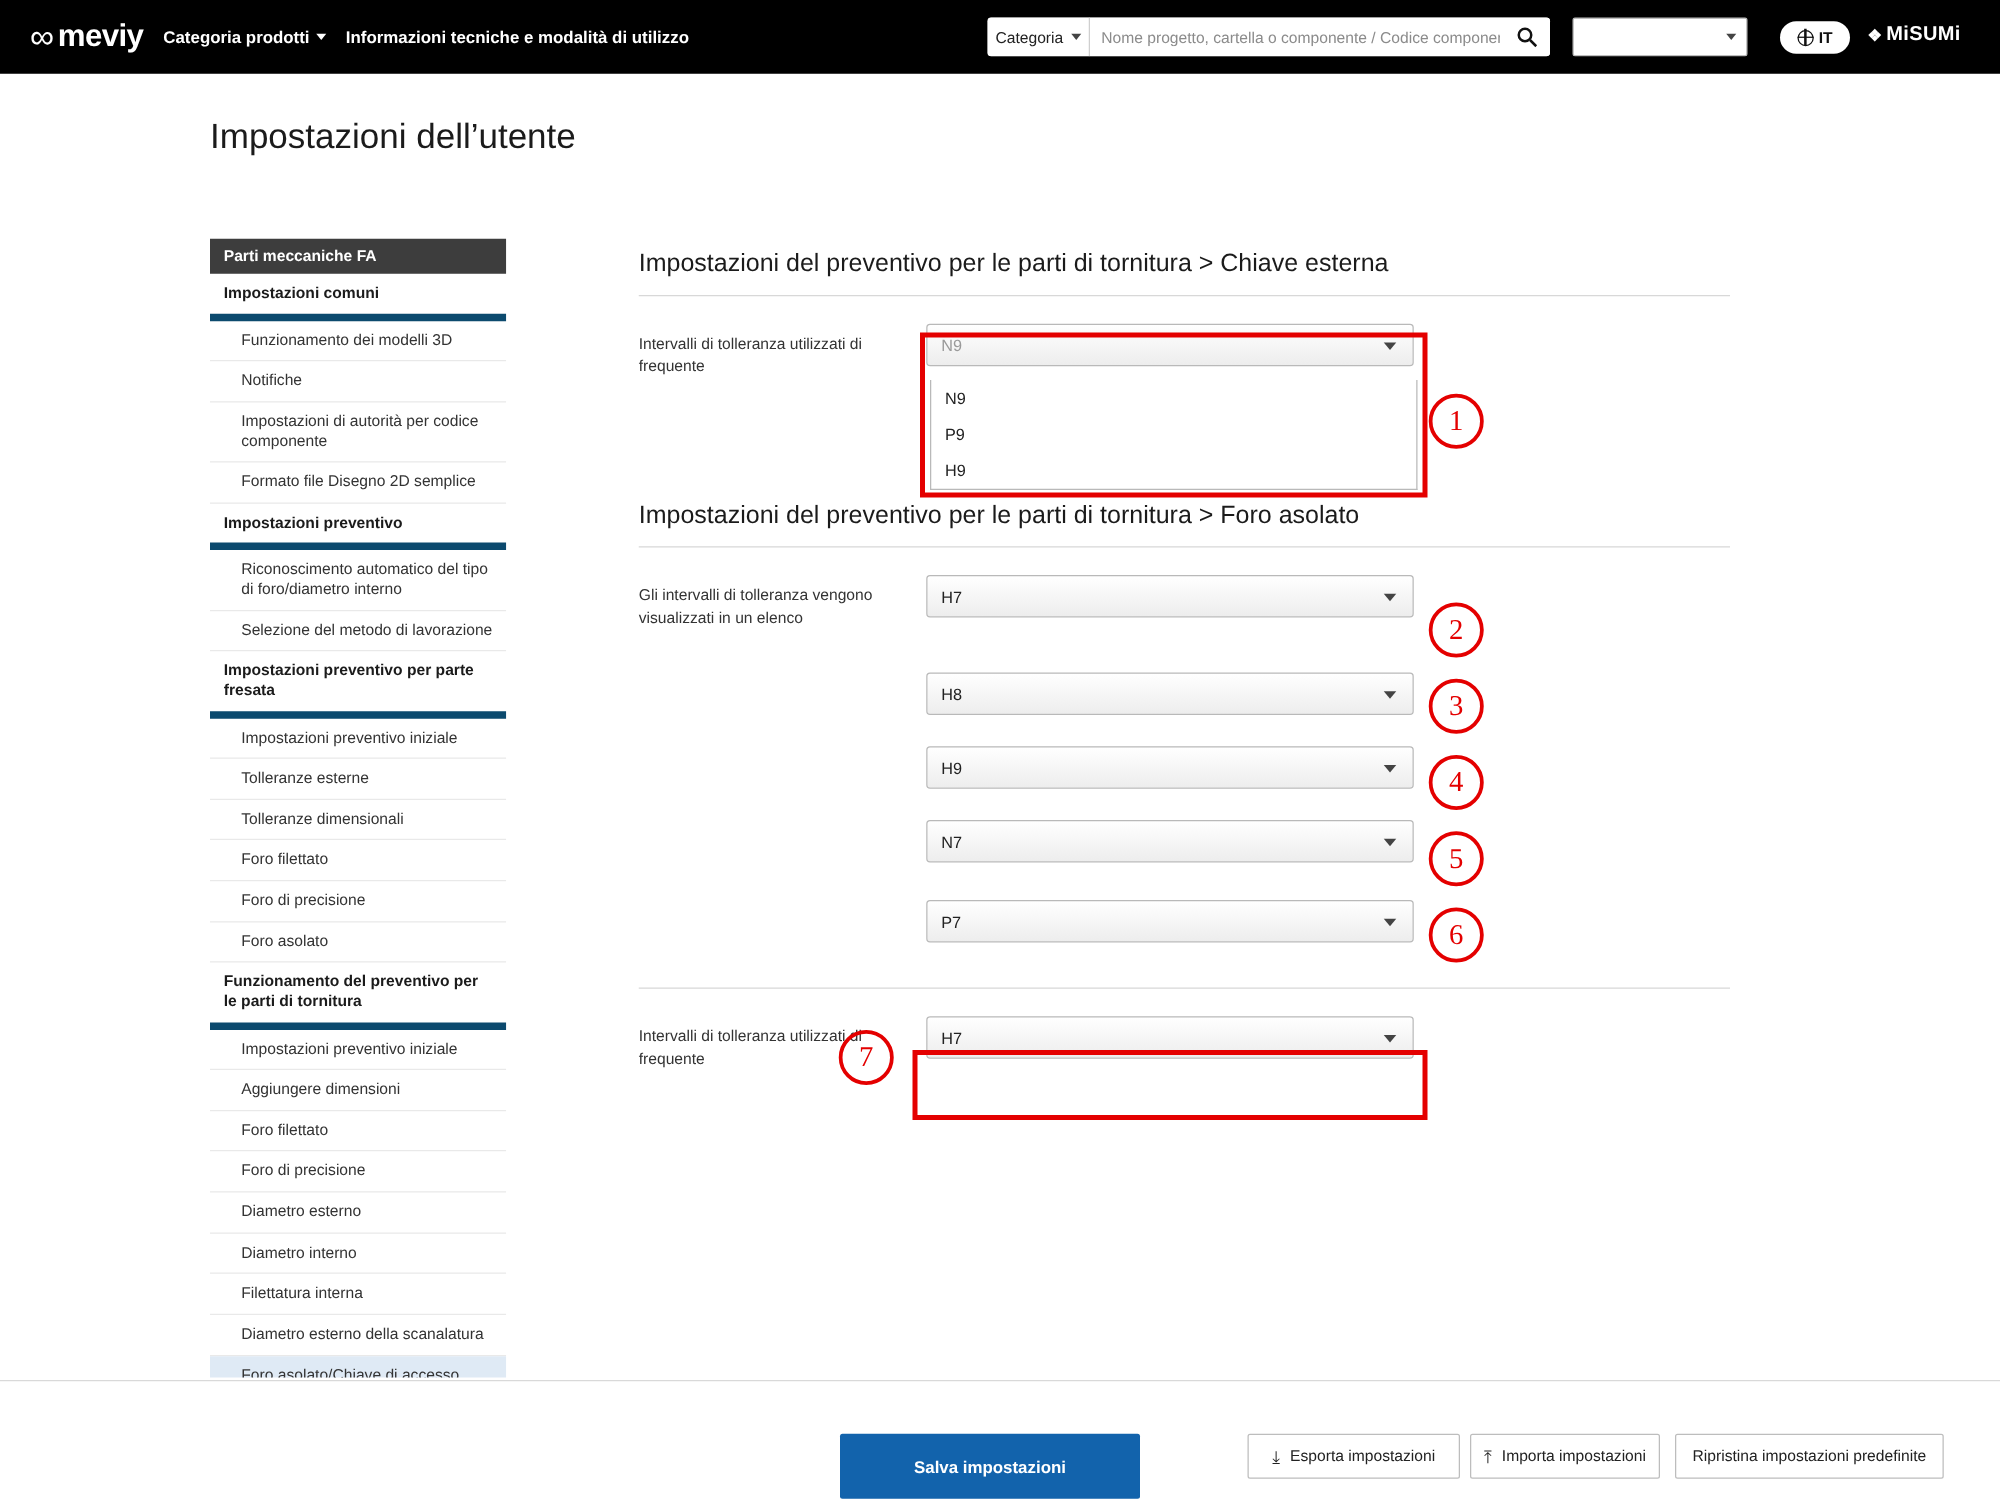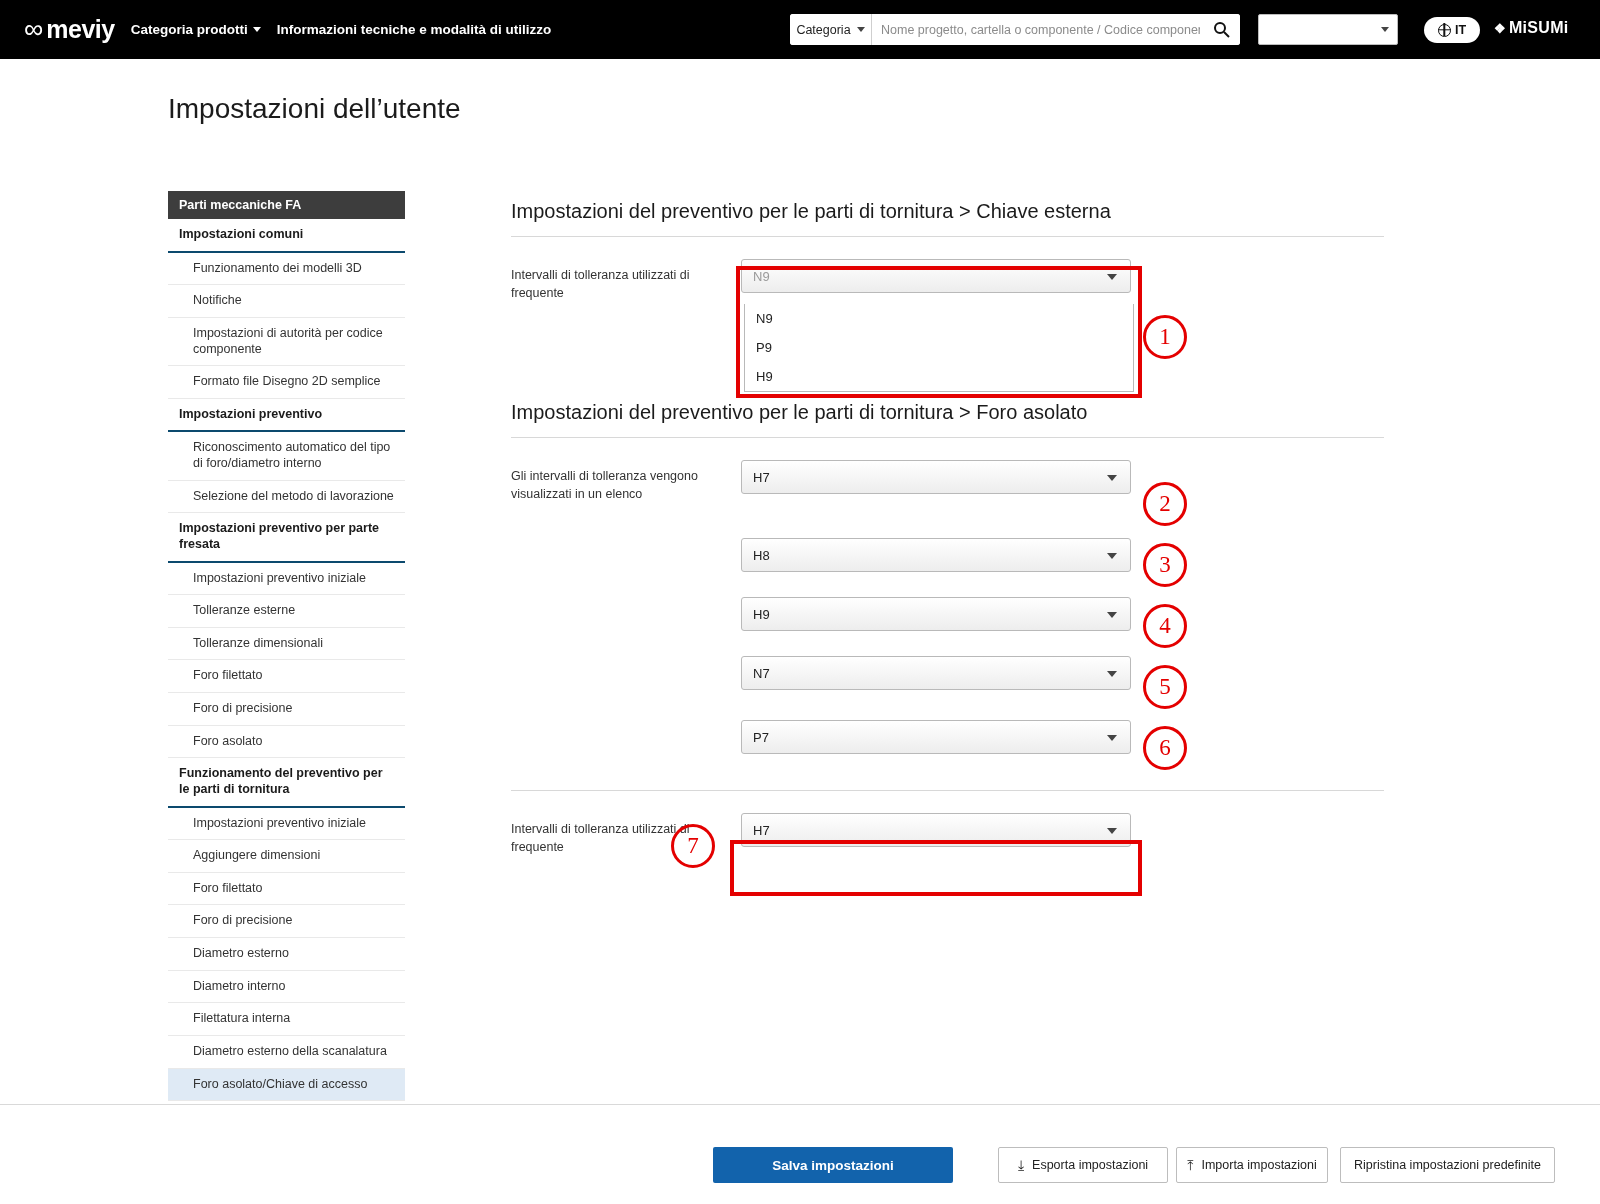--- a/index.html
+++ b/index.html
@@ -112,21 +112,21 @@
   }
   .side-head {
     background: #3d3d3d; color: #ffffff;
     font-size: 12.5px; font-weight: 700;
     padding: 7px 0 7px 11px;
     margin-top: 25px;
   }
   .side-group {
     font-size: 12.5px; font-weight: 700; color: #1b1b1b;
     padding: 8px 10px 8px 11px;
-    border-bottom: 2px solid #0c4a6e;
+    border-bottom: 6px solid #0c4a6e;
     line-height: 1.25;
   }
   .side-link {
     font-size: 12.5px; color: #333333;
     padding: 8px 10px 8px 25px;
     border-bottom: 1px solid #e9e9e9;
     line-height: 1.25;
     cursor: pointer;
   }
   .side-link.active { background: #dfeaf5; }
@@ -197,25 +197,25 @@
 
   
   .footer {
     position: absolute; left: 0; top: 1104px;
     width: 1600px; height: 100px;
     background: #ffffff;
     border-top: 1px solid #d9d9d9;
   }
   .btn-primary {
     position: absolute; left: 672px; top: 1147px;
-    width: 240px; height: 36px;
+    width: 240px; height: 52px;
     background: #1263ac; color: #ffffff;
     font-size: 13.5px; font-weight: 700;
     display: flex; align-items: center; justify-content: center;
-    border-radius: 2px; cursor: pointer; margin-left: 41px;
+    border-radius: 2px; cursor: pointer;
   }
   .btn-ghost {
     position: absolute; top: 1147px; height: 36px;
     background: #ffffff; border: 1px solid #bdbdbd; border-radius: 2px;
     display: flex; align-items: center; justify-content: center; gap: 8px;
     font-size: 12.5px; color: #222; cursor: pointer;
   }
   #btnExport { left: 998px; width: 170px; }
   #btnImport { left: 1176px; width: 152px; }
   #btnReset  { left: 1340px; width: 215px; }

